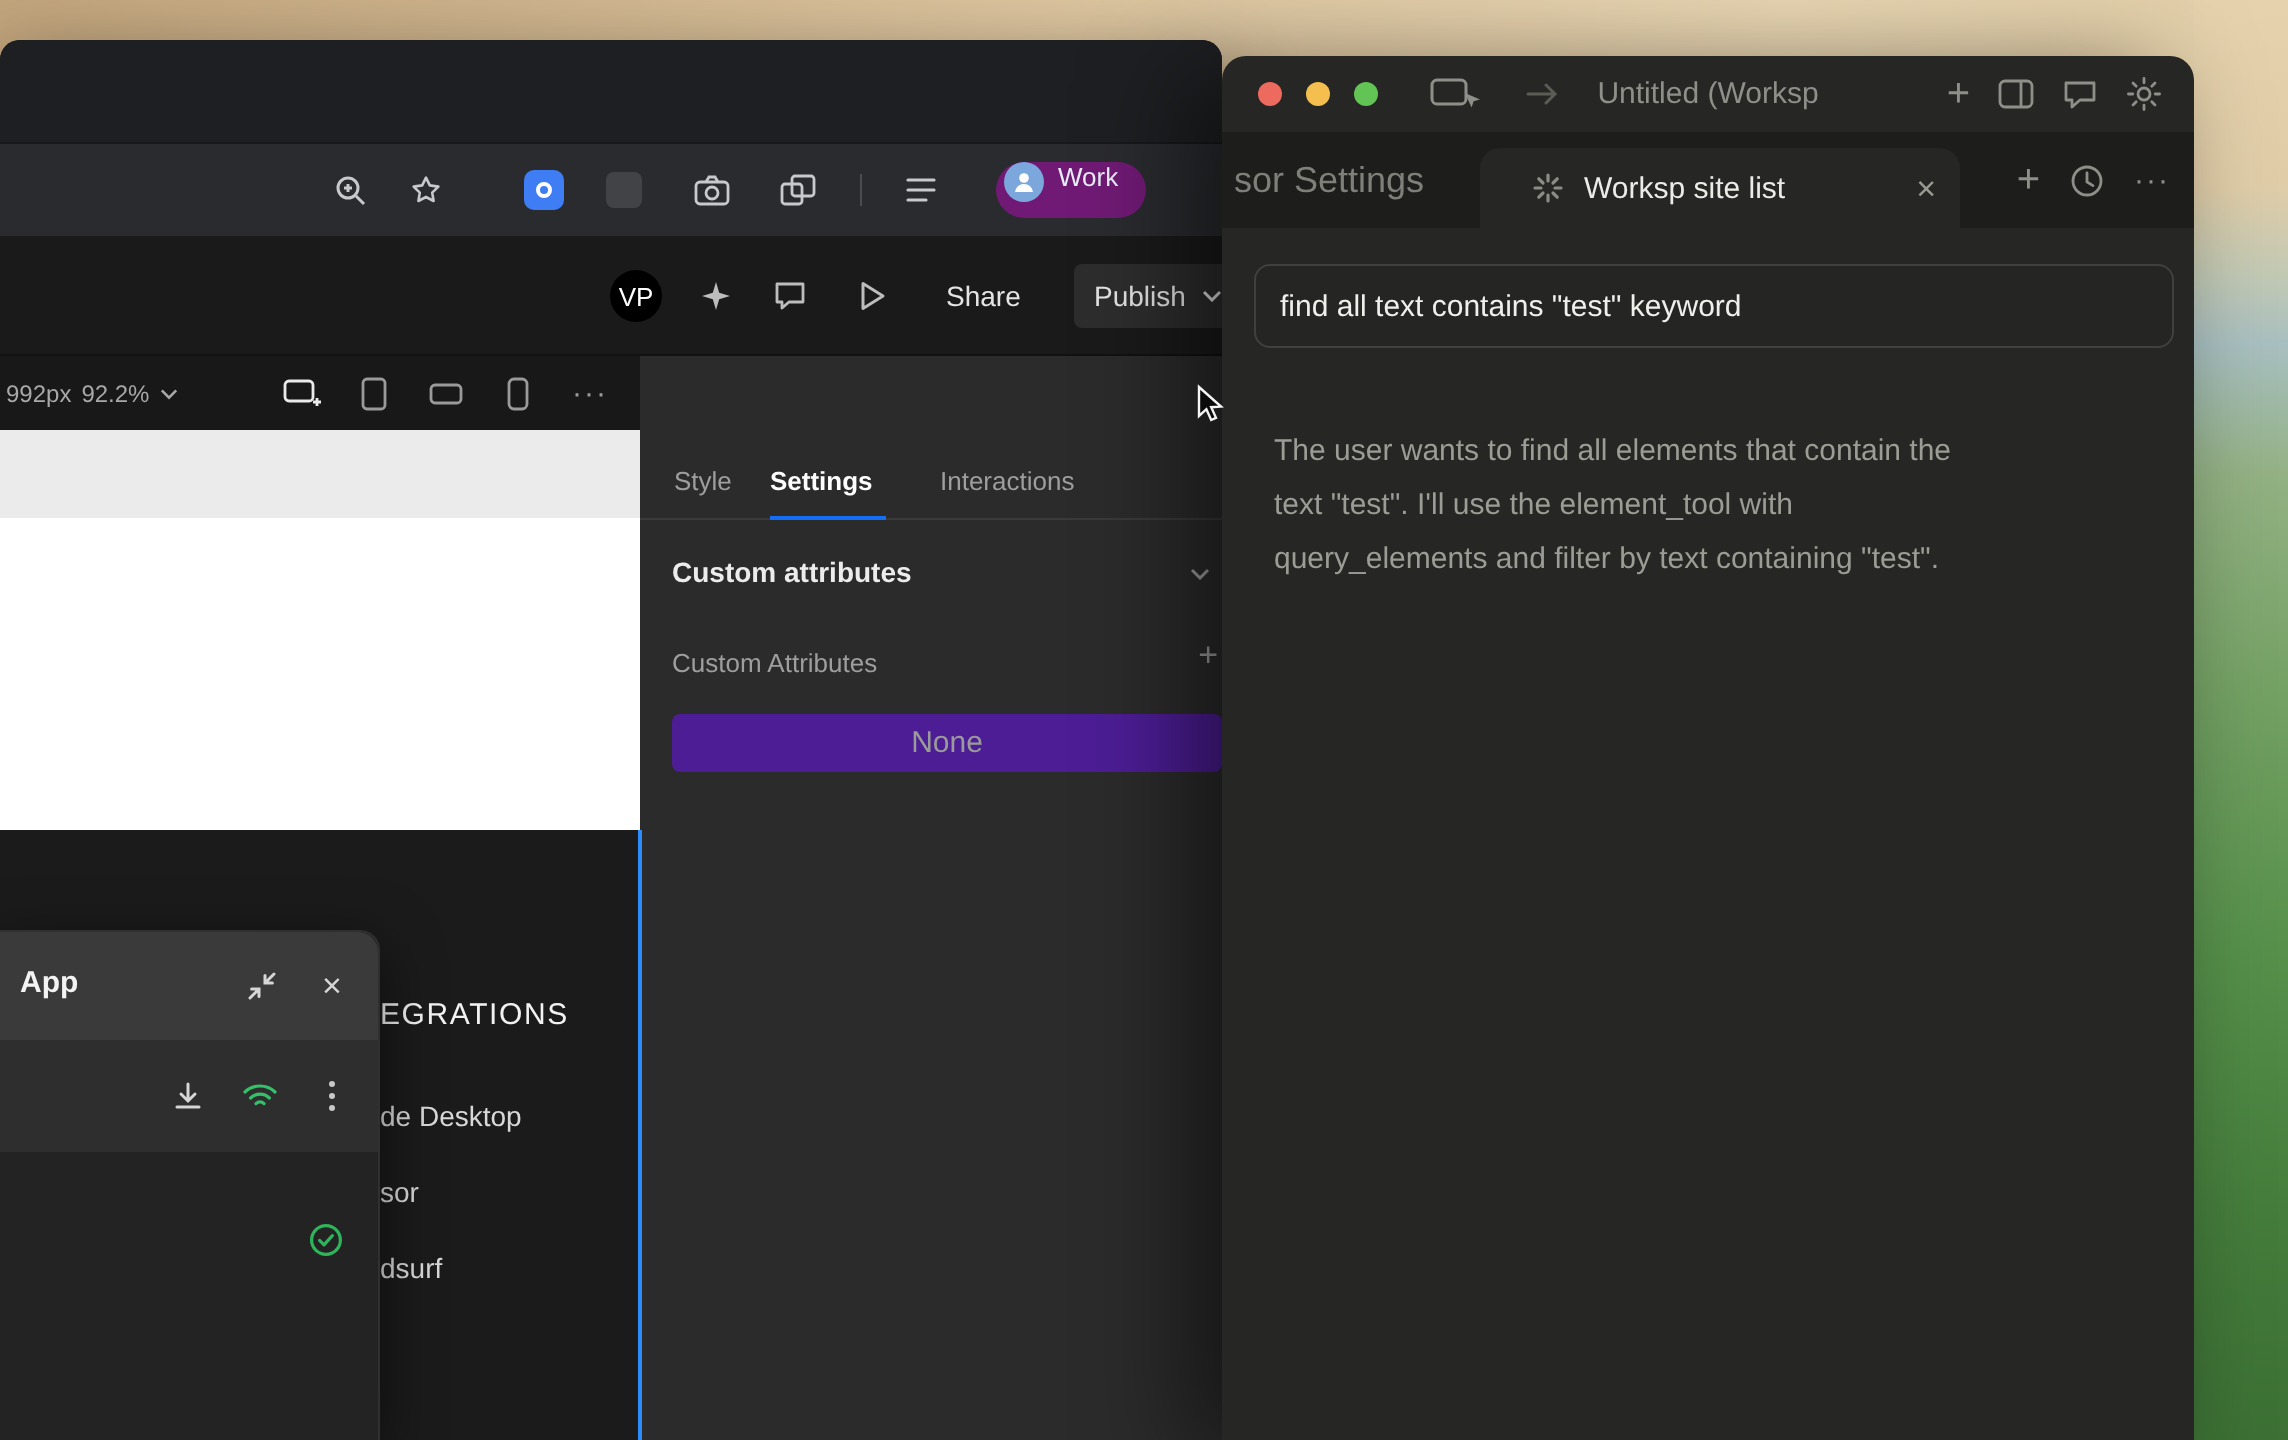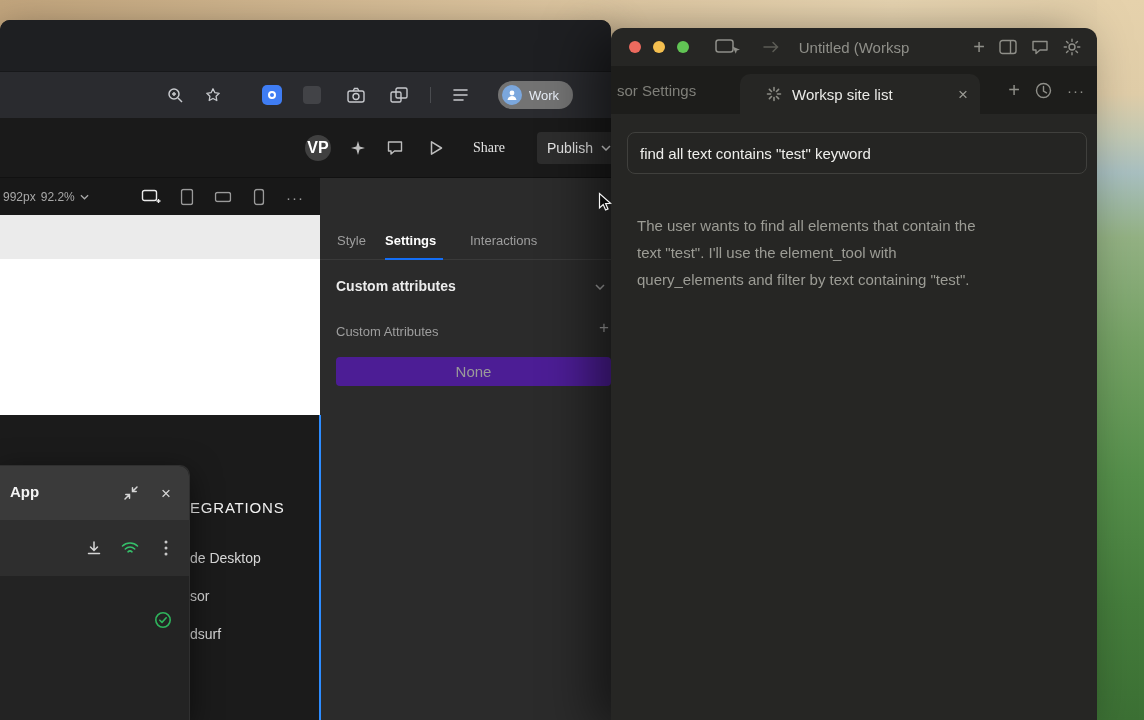--- a/index.html
+++ b/index.html
@@ -14,30 +14,30 @@
   .browser{position:absolute;left:0;top:20px;width:611px;height:700px;background:#1b1b1b;
     overflow:hidden;border-radius:10px 10px 0 0;box-shadow:0 12px 40px rgba(0,0,0,.45)}
   .chrome-top{height:52px;background:#1e1f22;border-bottom:1px solid #17181a}
   .chrome-toolbar{position:relative;height:46px;background:#2a2b2f}
   .tbi{position:absolute;top:50%;transform:translate(-50%,-50%);color:#c7c9cd;display:flex;align-items:center;justify-content:center}
   .ext-blue{width:20px;height:20px;border-radius:5px;background:#3f7df4;display:flex;align-items:center;justify-content:center}
   .ext-blue .dot{width:8px;height:8px;border-radius:50%;border:2px solid #fff}
   .ext-dim{width:18px;height:18px;border-radius:4px;background:#6f7176;opacity:.35}
   .tb-divider{position:absolute;left:430px;top:15px;width:1px;height:16px;background:#4a4c50}
   .profile-pill{position:absolute;left:498px;top:9px;height:28px;padding:0 14px 0 4px;border-radius:14px;
-    background:#737373;display:flex;align-items:center;gap:7px}
+    background:#701a75;display:flex;align-items:flex-start;gap:7px}
   .pill-avatar{width:20px;height:20px;border-radius:50%;background:#7ba7dd;display:flex;align-items:center;justify-content:center}
   .pill-label{font-size:13px;color:#e8eef7}
 
   .wf-topbar{position:relative;height:60px;background:#1a1a1a;border-bottom:1px solid #111}
-  .vp-avatar{position:absolute;left:305px;top:17px;width:26px;height:26px;border-radius:50%;background:#404040;
-    color:#fff;font-size:16px;font-weight:bold;display:flex;align-items:center;justify-content:center}
+  .vp-avatar{position:absolute;left:305px;top:17px;width:26px;height:26px;border-radius:50%;background:#000000;
+    color:#fff;font-size:13px;font-weight:normal;display:flex;align-items:center;justify-content:center}
   .wfi{position:absolute;top:50%;transform:translate(-50%,-50%);color:#bdbdbd;display:flex}
   .share-btn{position:absolute;left:465px;top:15px;height:30px;padding:0 8px;background:none;border:none;
-    color:#e4e4e4;font-size:14px;font-family:Liberation Serif, serif;cursor:default}
+    color:#e4e4e4;font-size:14px;font-family:Liberation Sans, sans-serif;cursor:default}
   .publish-btn{position:absolute;left:537px;top:14px;height:32px;width:80px;background:#2d2d2d;border:none;
     border-radius:4px;color:#e4e4e4;font-size:14px;font-family:inherit;display:flex;align-items:center;gap:8px;padding:0 10px;cursor:default}
 
   .wf-content{position:relative;display:flex;height:542px}
   .wf-left{position:relative;width:320px;flex:0 0 320px}
   .canvas-bar{position:relative;height:37px;background:#181818;color:#a8a8a8;font-size:12px}
   .cb-label{position:absolute;left:3px;top:0;height:37px;display:flex;gap:5px;align-items:center}
   .cbi{position:absolute;top:50%;transform:translate(-50%,-50%);color:#9a9a9a;display:flex}
   .cbi.active{color:#eaeaea}
   .cb-dots{font-size:15px;letter-spacing:1px;color:#9a9a9a}
@@ -81,21 +81,21 @@
     border-radius:12px 12px 0 0;box-shadow:-18px 8px 50px rgba(0,0,0,.5)}
   .cl-titlebar{position:relative;height:38px}
   .lights{position:absolute;left:18px;top:13px;display:flex;gap:12px}
   .light{width:12px;height:12px;border-radius:50%}
   .l-red{background:#ec6a5e}.l-yellow{background:#f4bf4f}.l-green{background:#61c454}
   .cl-tb-left{position:absolute;left:104px;top:0;height:38px;display:flex;align-items:center;gap:22px;color:#8f8f89}
   .cl-title{position:absolute;left:50%;top:50%;transform:translate(-50%,-50%);font-size:15px;color:#8f8f89;white-space:nowrap}
   .cl-tb-right{position:absolute;right:16px;top:0;height:38px;display:flex;align-items:center;gap:14px;color:#8f8f89}
   .cl-plus{font-size:20px;line-height:1}
   .cl-tabs{position:relative;height:48px;background:#1d1d1b}
-  .bg-tab{position:absolute;left:6px;top:0;height:48px;display:flex;align-items:center;font-size:15px;color:#7f7f79;white-space:nowrap}
+  .bg-tab{position:absolute;left:6px;top:0;height:48px;display:flex;align-items:center;font-size:18px;color:#7f7f79;white-space:nowrap}
   .active-tab{position:absolute;left:129px;top:8px;width:240px;height:40px;background:#262624;
     border-radius:10px 10px 0 0;display:flex;align-items:center;padding:0 12px 0 26px;gap:10px}
   .spinner{color:#8c8c85;display:flex}
   .active-tab-label{font-size:15px;color:#ebebe8;flex:1;white-space:nowrap}
   .tab-close{color:#9a9a94;font-size:17px;line-height:1}
   .tabs-right{position:absolute;right:12px;top:0;height:48px;display:flex;align-items:center;gap:15px;color:#8f8f89}
   .tr-dots{font-size:15px;letter-spacing:1px}
   .cl-input{position:absolute;left:16px;top:104px;width:460px;height:42px;border:1px solid #40403d;border-radius:8px;
     background:#252523;display:flex;align-items:center;padding:0 12px}
   .cl-input input{background:none;border:none;outline:none;color:#efefec;font-size:15px;font-family:inherit;width:100%}

